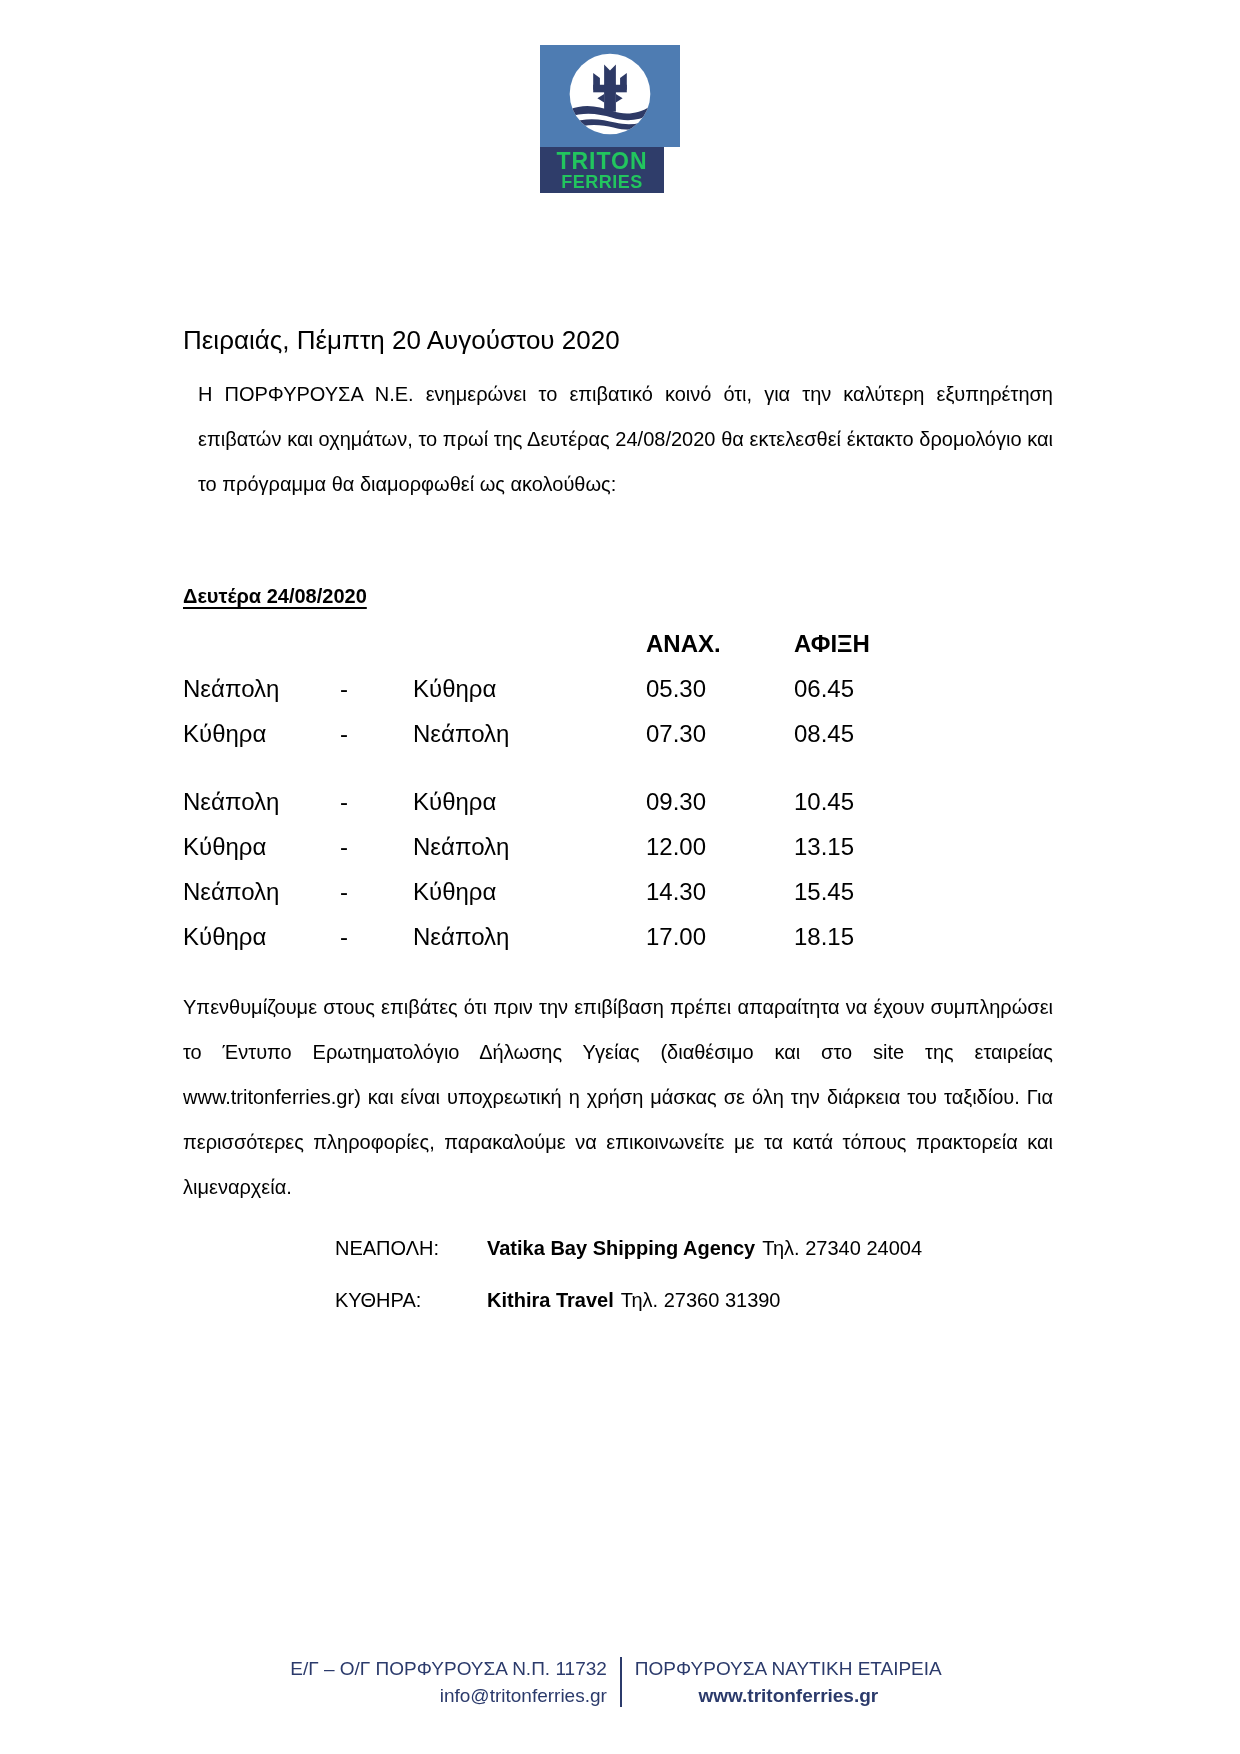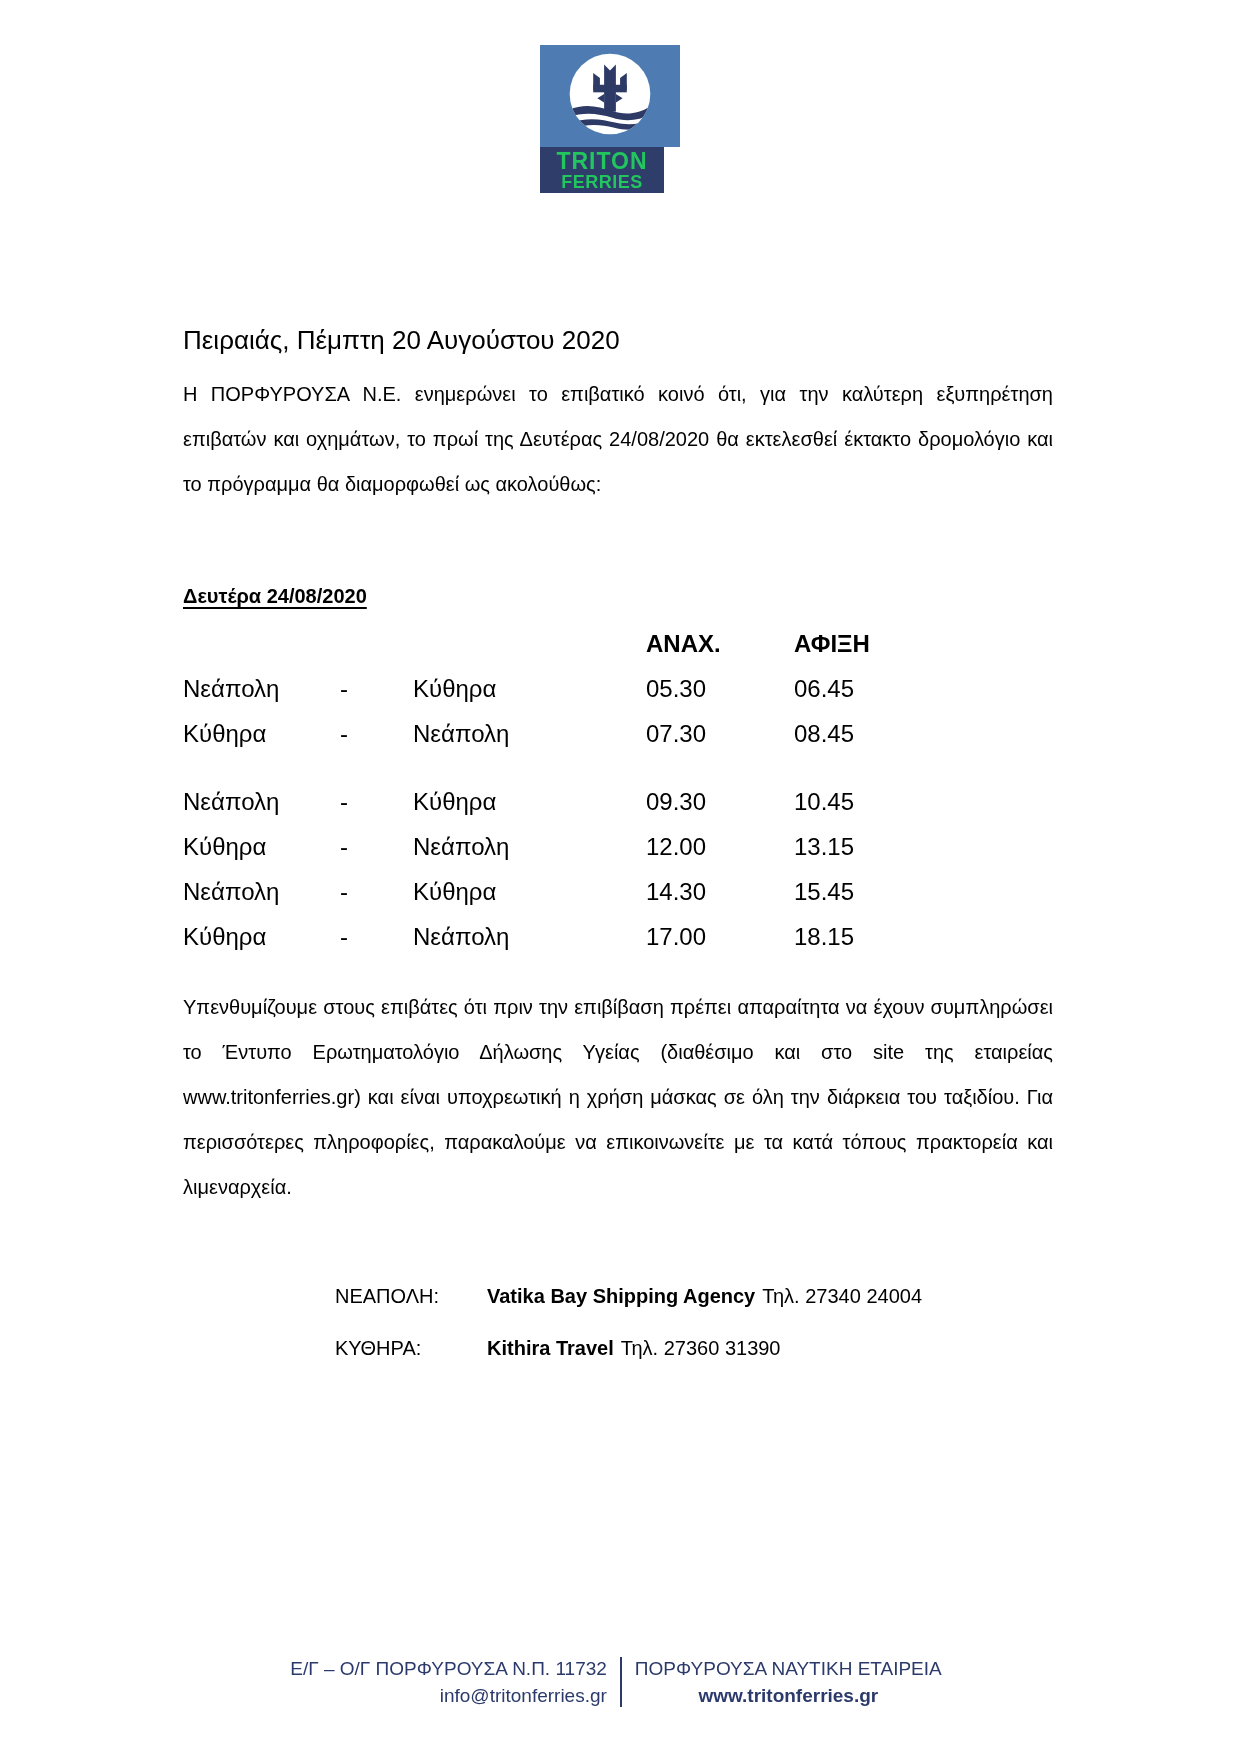--- a/index.html
+++ b/index.html
@@ -19,33 +19,33 @@
   .logo-bottom .l1{font-size:23px;line-height:24px;margin-top:2px;letter-spacing:1px;}
   .logo-bottom .l2{font-size:18px;line-height:18px;letter-spacing:0.5px;}
 
   
   .dateline{padding-top:329px;text-align:left;font-size:26px;line-height:23px;}
   .doc-title{margin-top:70px;text-align:center;font-size:22px;line-height:26px;
     font-weight:bold;text-decoration:underline;text-underline-offset:4px;letter-spacing:0.3px;}
 
   
   .para{font-size:20px;line-height:45px;text-align:justify;}
-  .p1{margin-top:20px;}
+  .p1{margin-top:20px;margin-left:15px;}
   .p2{margin-top:26px;}
 
   
   .schedule-heading{margin-top:76px;font-size:20px;line-height:26px;font-weight:bold;
     text-decoration:underline;text-underline-offset:4px;}
   .timetable{margin-top:12px;font-size:24px;}
   .t-row{display:grid;grid-template-columns:157px 73px 233px 148px 1fr;height:45px;align-items:center;}
   .t-head .cell{font-weight:bold;}
   .group2{margin-top:23px;}
 
   
-  .contacts{margin-top:74px;}
+  .contacts{margin-top:26px;}
   .contact-row{display:flex;margin-left:152px;font-size:20px;line-height:24px;margin-bottom:28px;}
   .c-label{width:152px;flex:0 0 152px;}
   .c-agency{font-weight:bold;}
   .c-phone{margin-left:7px;}
 
   
   .footer{position:absolute;top:1655px;left:0;right:8px;display:flex;justify-content:center;
     color:#2b3a6b;font-size:19px;line-height:27px;}
   .f-col1{text-align:right;}
   .f-divider{width:0;border-left:2px solid #2b3a6b;margin:2px 13px;}

